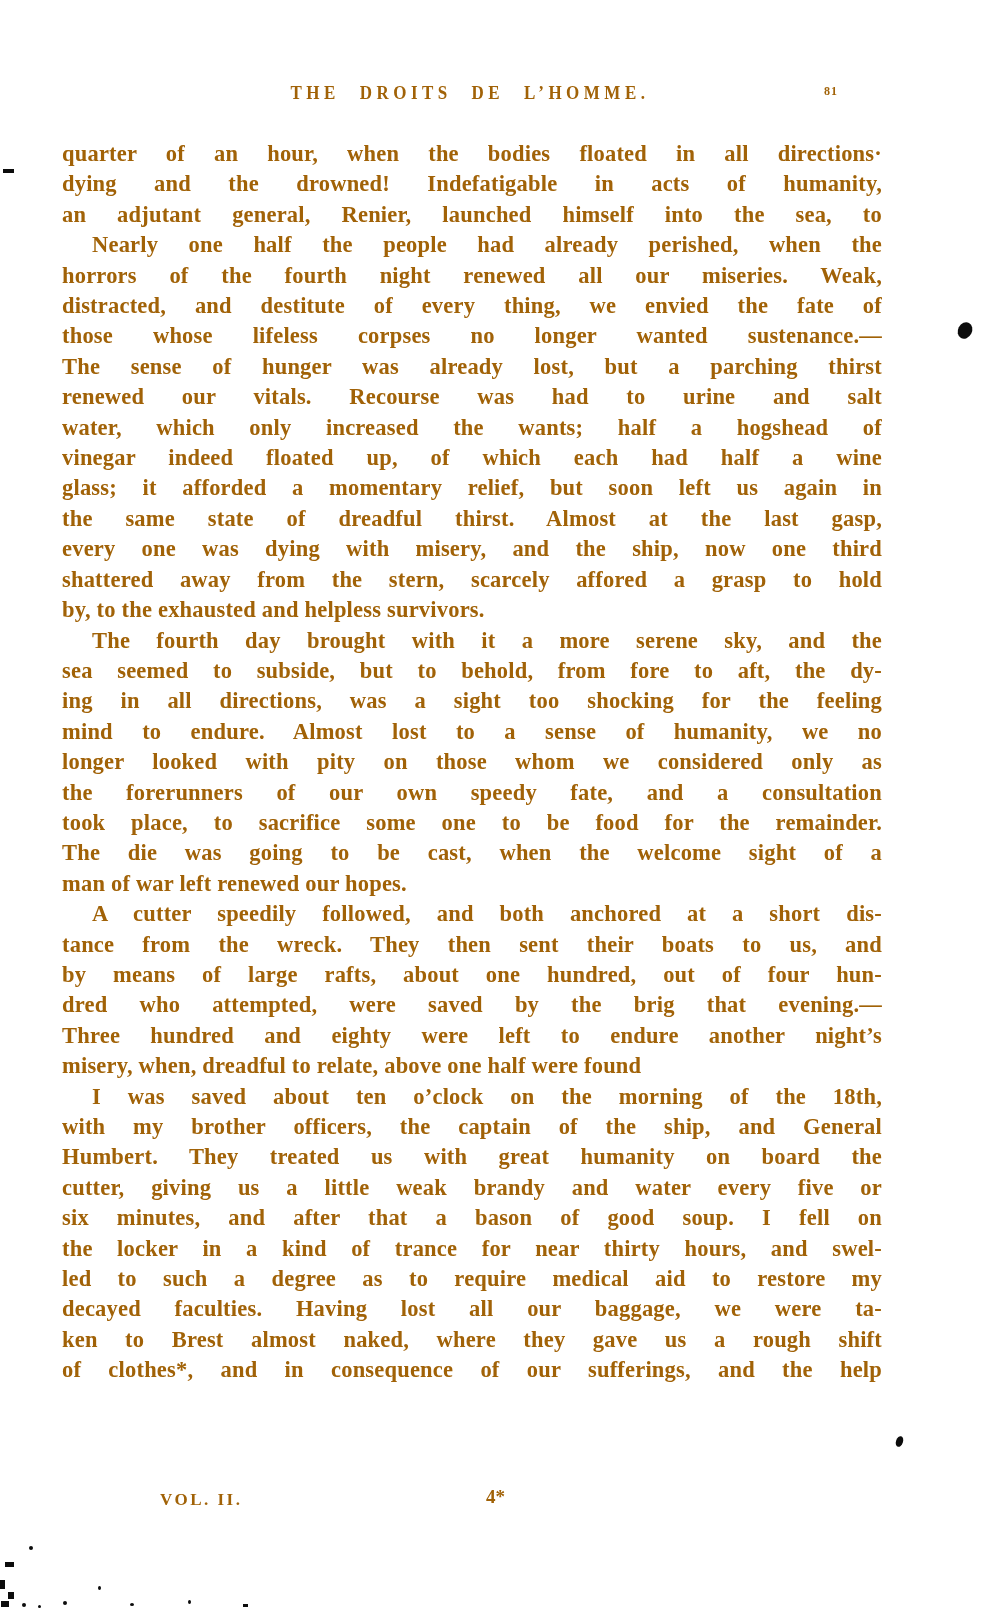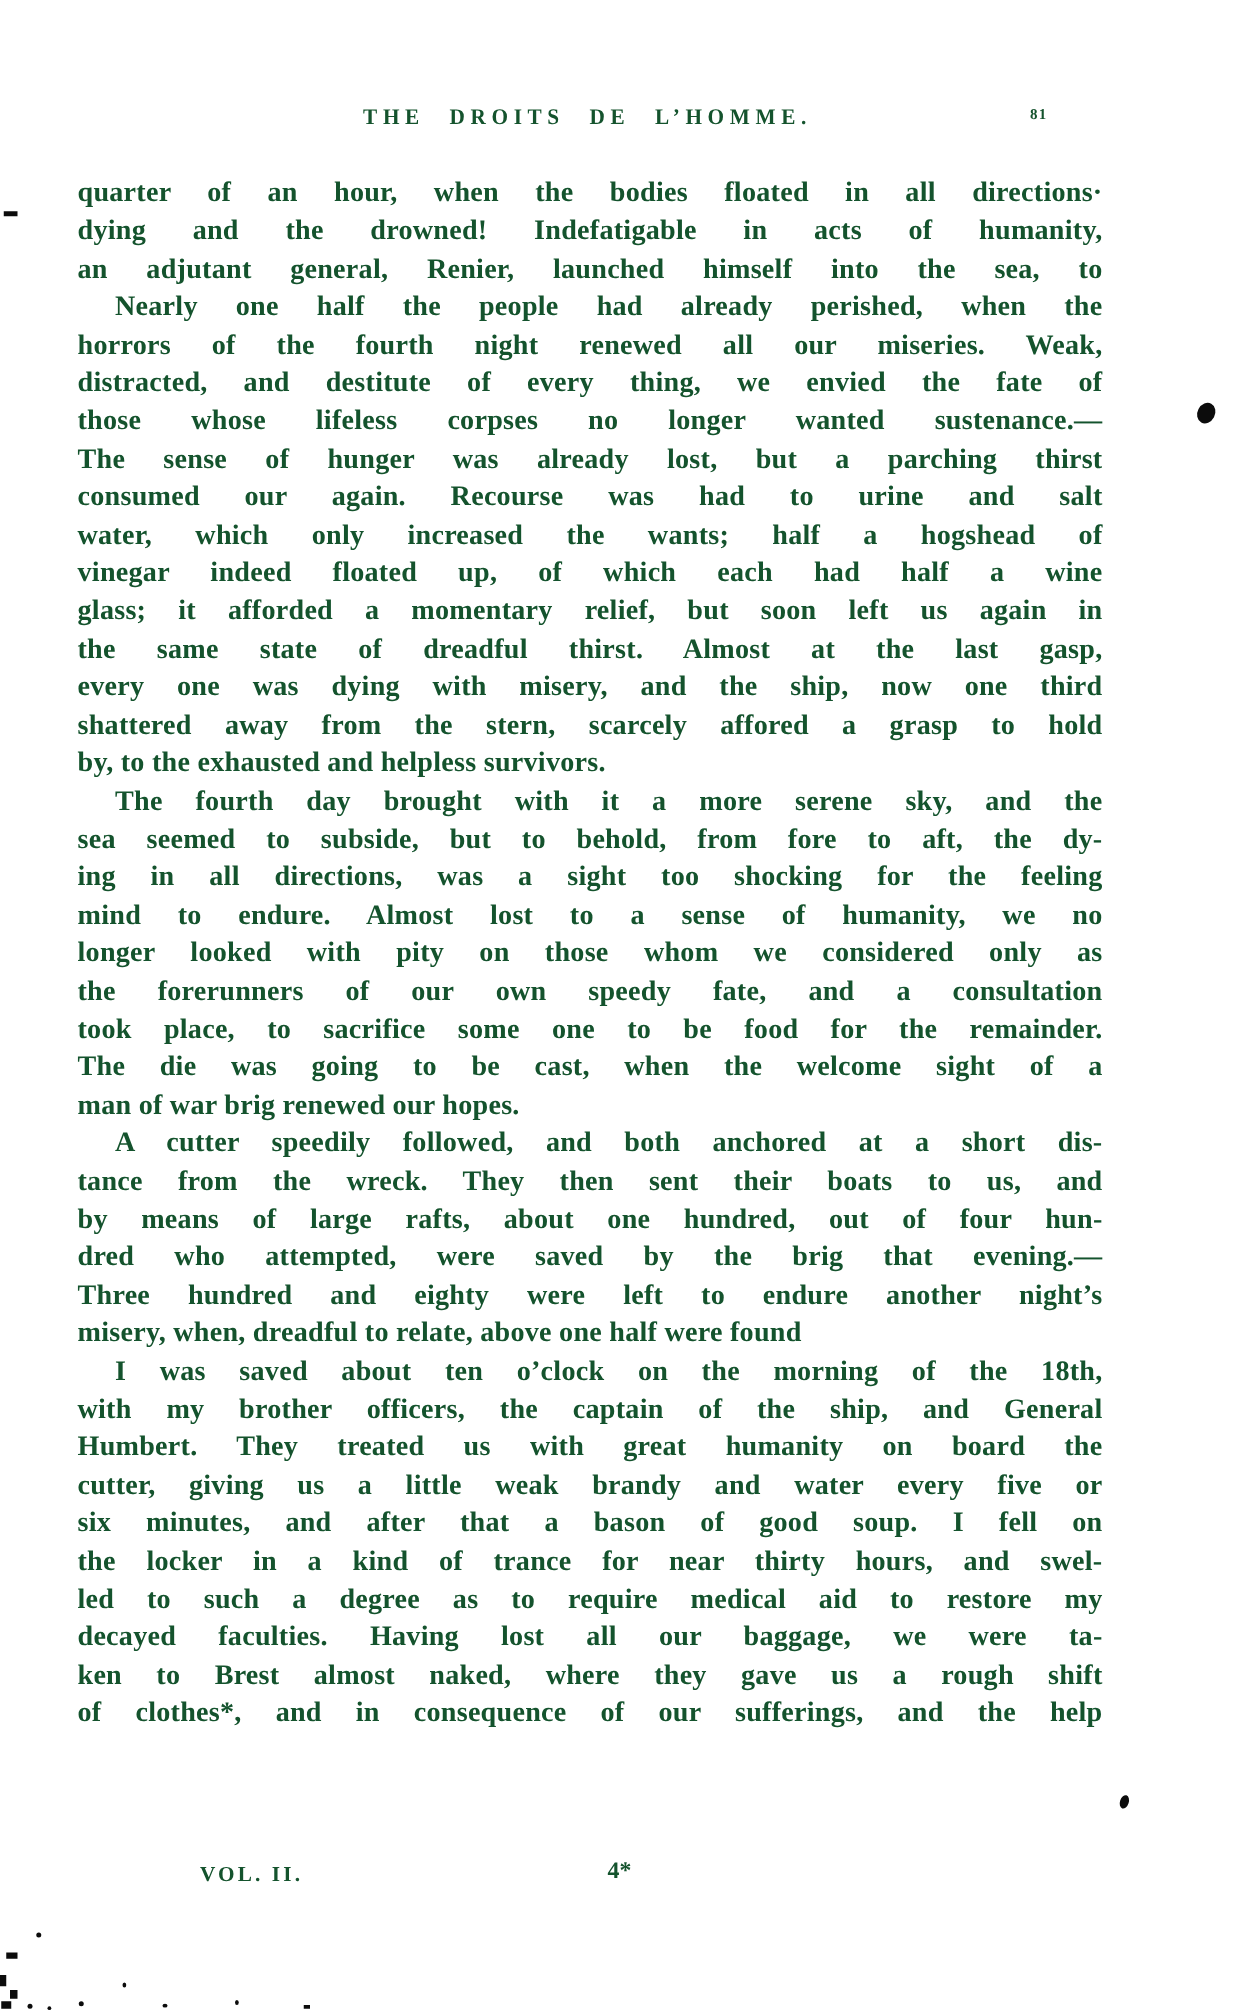--- a/index.html
+++ b/index.html
@@ -50,58 +50,58 @@
     position:absolute;left:486px;top:1486px;
     font-weight:bold;font-size:19px;
   }
   
   .speck{position:absolute;background:#0c0c0c;}
   .speck.round{border-radius:50%;}
 </style>
 </head>
 <body>
 
-<div class="page" style="background: rgb(255, 255, 255); color: #14532d;">
+<div class="page" style="background: rgb(255, 255, 255); color: #a16207;">
 
   <div class="running-head">
     <div class="head-title">THE DROITS DE L’HOMME.</div>
     <div class="head-pageno">81</div>
   </div>
 
   <div class="text-block" id="text-block">
       <div class="para">
         <div class="line">quarter of an hour, when the bodies floated in all directions·</div>
         <div class="line">dying and the drowned!  Indefatigable in acts of humanity,</div>
         <div class="line">an adjutant general, Renier, launched himself into the sea, to</div>
       </div>
       <div class="para indent short-last">
         <div class="line">Nearly one half the people had already perished, when the</div>
         <div class="line">horrors of the fourth night renewed all our miseries.  Weak,</div>
         <div class="line">distracted, and destitute of every thing, we envied the fate of</div>
         <div class="line">those whose lifeless corpses no longer wanted sustenance.—</div>
         <div class="line">The sense of hunger was already lost, but a parching thirst</div>
-        <div class="line">consumed our again.  Recourse was had to urine and salt</div>
+        <div class="line">renewed our vitals.  Recourse was had to urine and salt</div>
         <div class="line">water, which only increased the wants; half a hogshead of</div>
         <div class="line">vinegar indeed floated up, of which each had half a wine</div>
         <div class="line">glass; it afforded a momentary relief, but soon left us again in</div>
         <div class="line">the same state of dreadful thirst.  Almost at the last gasp,</div>
         <div class="line">every one was dying with misery, and the ship, now one third</div>
         <div class="line">shattered away from the stern, scarcely affored a grasp to hold</div>
         <div class="line">by, to the exhausted and helpless survivors.</div>
       </div>
       <div class="para indent short-last">
         <div class="line">The fourth day brought  with it a more serene sky, and the</div>
         <div class="line">sea seemed to subside, but to behold, from fore to aft, the dy-</div>
         <div class="line">ing in all directions, was a sight too shocking for the feeling</div>
         <div class="line">mind to endure.  Almost lost to a sense of humanity, we no</div>
         <div class="line">longer looked with pity on those whom we considered only as</div>
         <div class="line">the forerunners of our own speedy fate, and a consultation</div>
         <div class="line">took place, to sacrifice some one to be food for the remainder.</div>
         <div class="line">The die was going to be cast, when the welcome sight of a</div>
-        <div class="line">man of war brig renewed our hopes.</div>
+        <div class="line">man of war left renewed our hopes.</div>
       </div>
       <div class="para indent short-last">
         <div class="line">A cutter speedily followed, and both anchored at a short dis-</div>
         <div class="line">tance from the wreck.  They then sent their boats to us, and</div>
         <div class="line">by means of large rafts, about one hundred, out of four hun-</div>
         <div class="line">dred who attempted, were saved by the brig that evening.—</div>
         <div class="line">Three hundred and eighty were left to endure another night’s</div>
         <div class="line">misery, when, dreadful to relate, above one half were found</div>
       </div>
       <div class="para indent">

